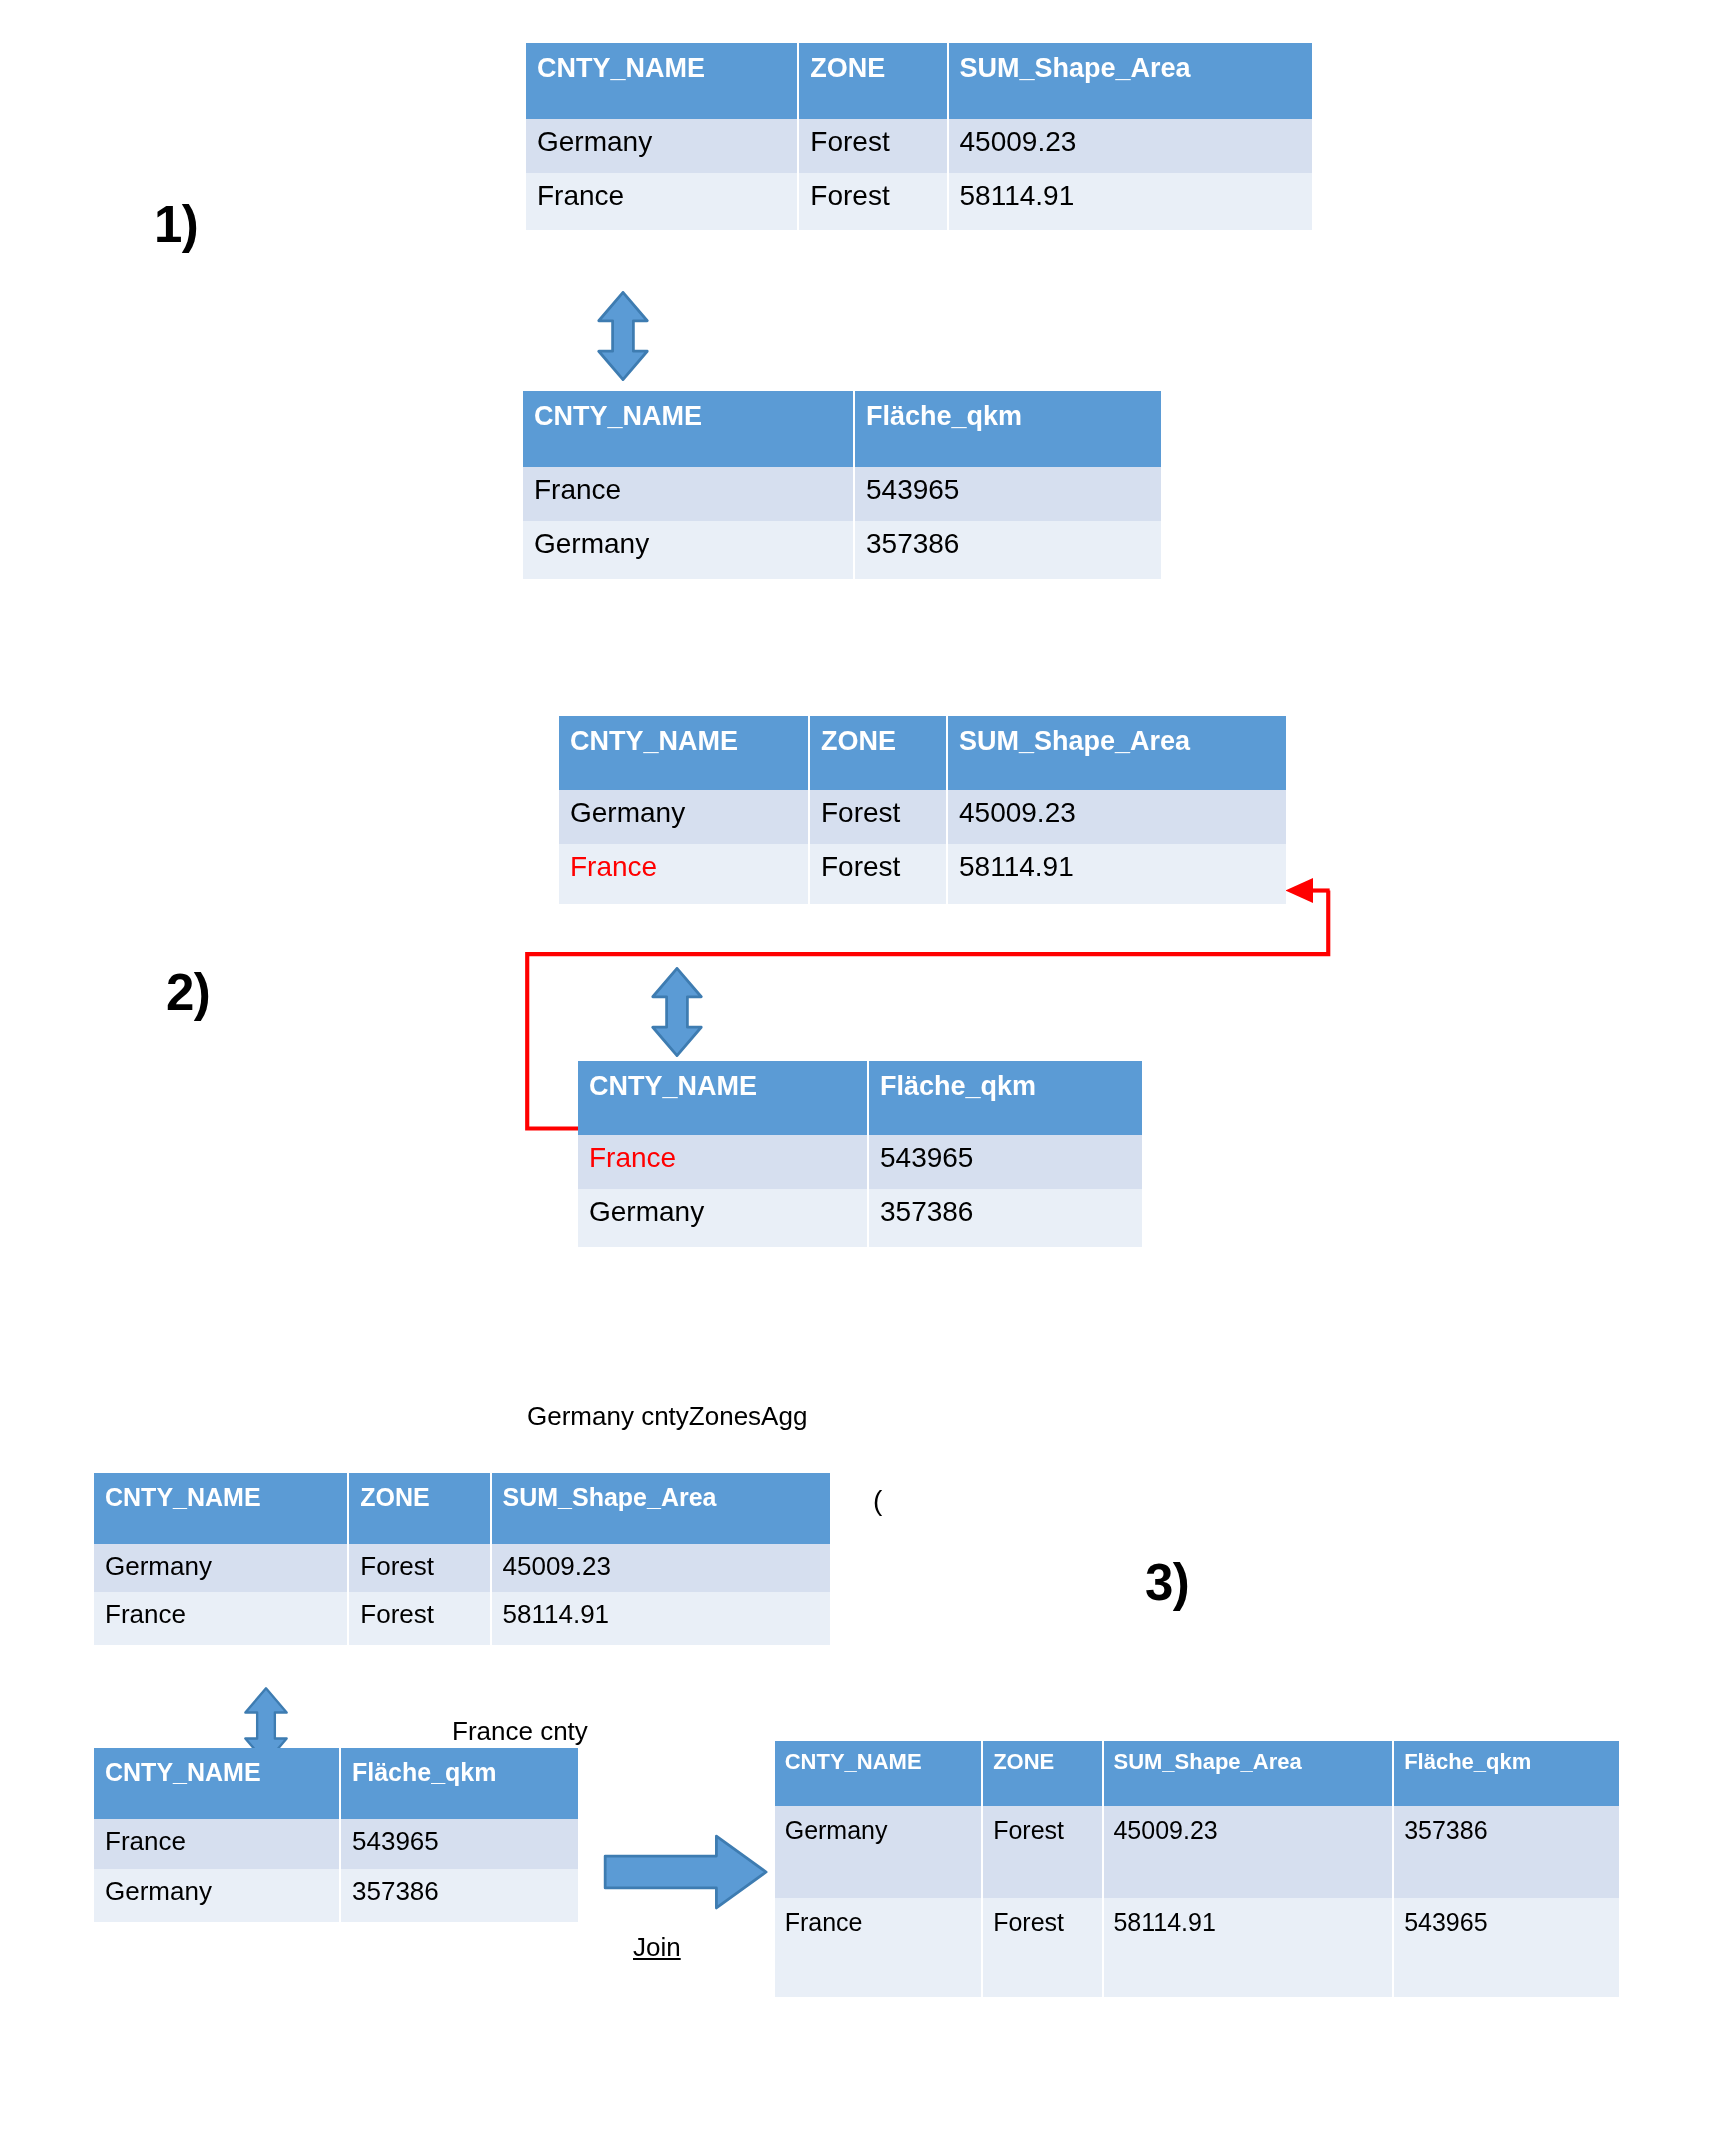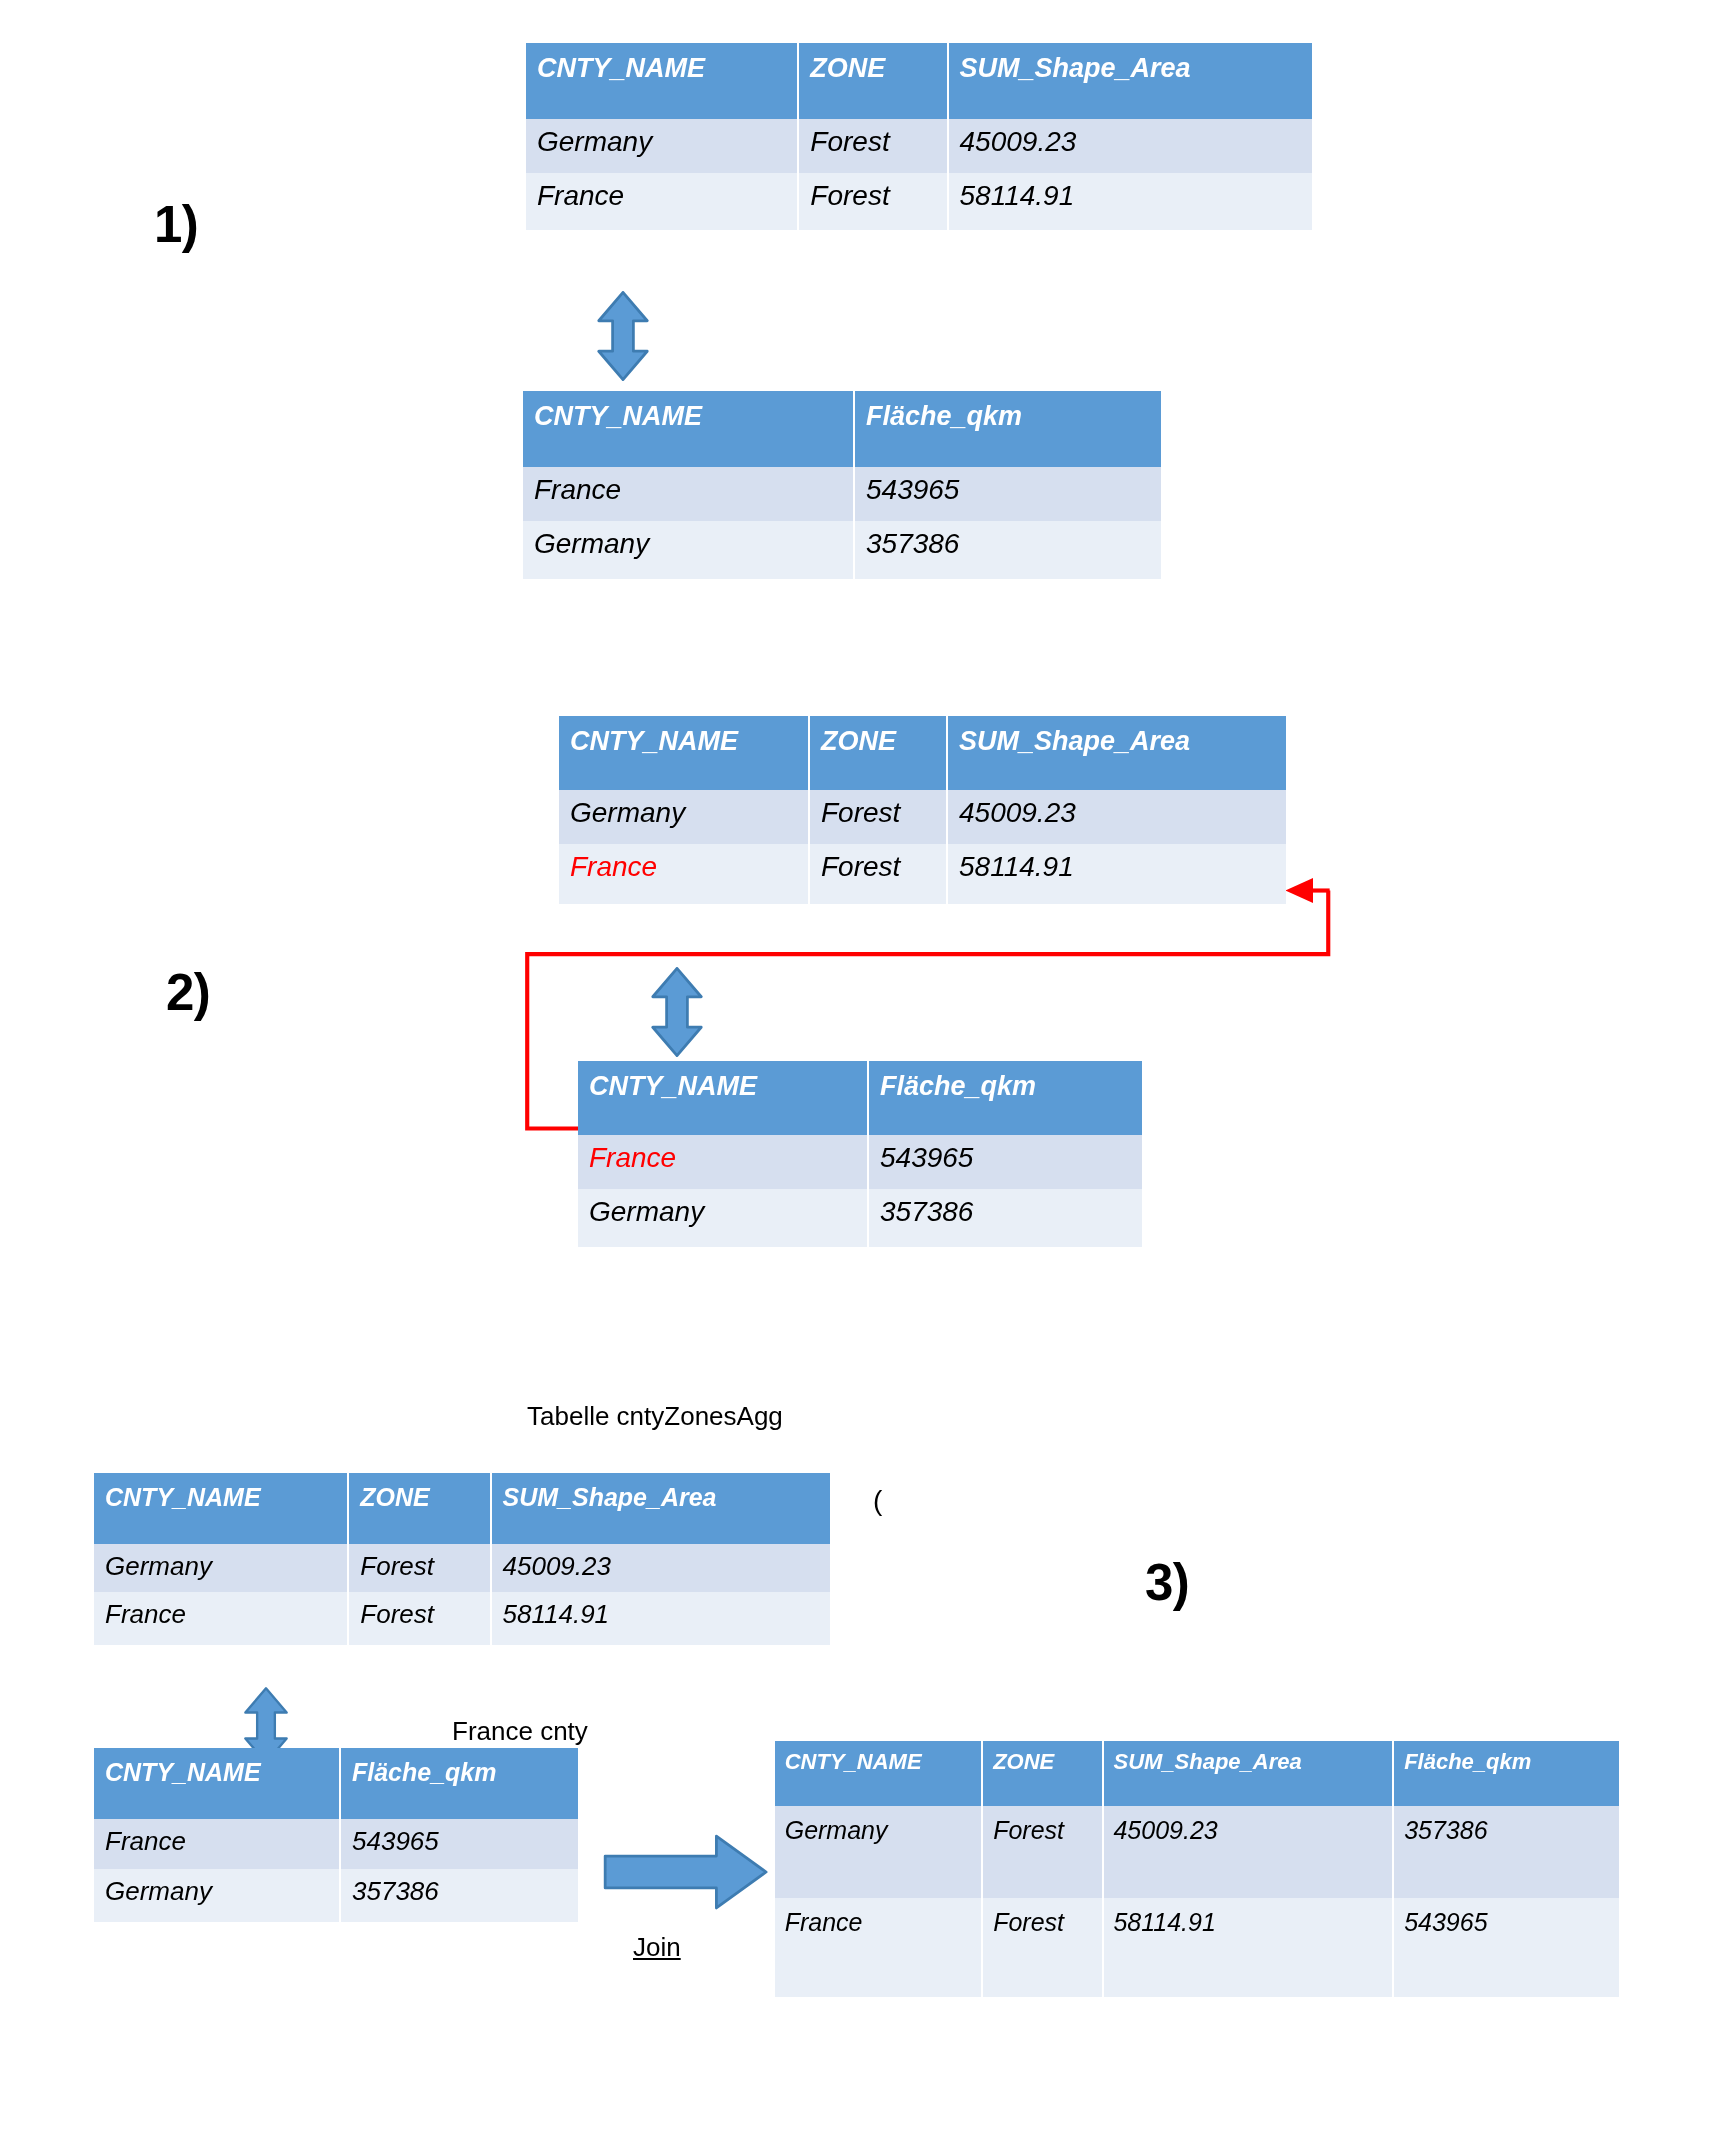--- a/index.html
+++ b/index.html
@@ -22,21 +22,20 @@
     letter-spacing:-0.7px;
   }
 
   
   .tbl {
     position:absolute;
     border-collapse:collapse;
     table-layout:fixed;
     font-size:28px;
     color:#000000;
-    font-style:italic;
   }
   .tbl th {
     background:#5B9BD5;
     color:#ffffff;
     font-weight:bold;
     text-align:left;
     vertical-align:top;
     padding:9.7px 11px 0 11px;
     border-right:2.1px solid #ffffff;
     font-size:27px;
@@ -195,21 +194,21 @@
       </tr>
       <tr class="r-even">
         <td style="height:51px">Germany</td>
         <td>357386</td>
       </tr>
     </tbody>
   </table>
 
   <div class="step-label" style="left:1145px; top:1557px;">3)</div>
 
-  <div class="caption" style="left:527px; top:1401px;">Tabelle cntyZonesAgg</div>
+  <div class="caption" style="left:527px; top:1401px;">Germany cntyZonesAgg</div>
 
   <div class="stray-glyph" style="left:873px; top:1485px;">(</div>
 
   <table class="tbl" style="left:94px; top:1473px; width:736px; font-size:26px;">
     <colgroup>
         <col style="width:254px">
         <col style="width:142px">
         <col style="width:339px">
       </colgroup>
     <thead>

